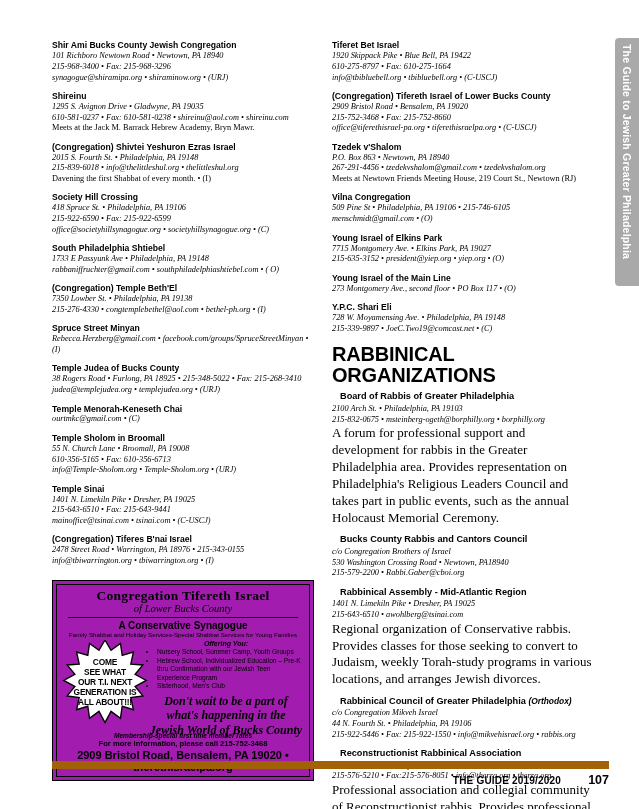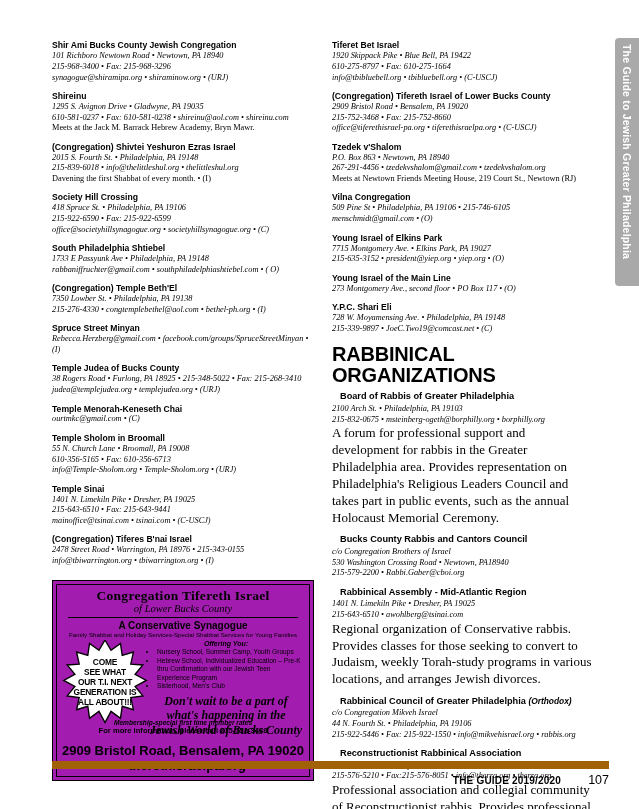--- a/index.html
+++ b/index.html
@@ -196,24 +196,24 @@
     font-family: "Liberation Sans", sans-serif;
     font-weight: bold;
     font-style: italic;
   }
   .ad-foot .f2 {
     font-size: 7.6px;
     font-family: "Liberation Sans", sans-serif;
     font-weight: bold;
   }
   .ad-foot .f3 {
-    font-size: 13px;
-    font-family: "Liberation Sans", sans-serif;
-    font-weight: bold;
-    margin-top: 8px;
+    font-size: 11px;
+    font-family: "Liberation Sans", sans-serif;
+    font-weight: bold;
+    margin-top: 1px;
   }
 
   
   .footer {
     position: absolute;
     left: 52px; right: 30px;
     bottom: 22px;
     border-top: 8px solid #a16207;
     padding-top: 4px;
     display: flex;
@@ -222,21 +222,21 @@
     gap: 27px;
     font-family: "Liberation Sans", sans-serif;
   }
   .footer .guide {
     font-size: 10px;
     font-weight: bold;
     letter-spacing: .2px;
   }
   .footer .pageno {
     font-size: 12.5px;
-    font-weight: normal;
+    font-weight: bold;
   }
 </style>
 </head>
 <body>
 
 <div class="page">
 
   <div class="side-tab">
     <span>The Guide to Jewish Greater Philadelphia</span>
   </div>

